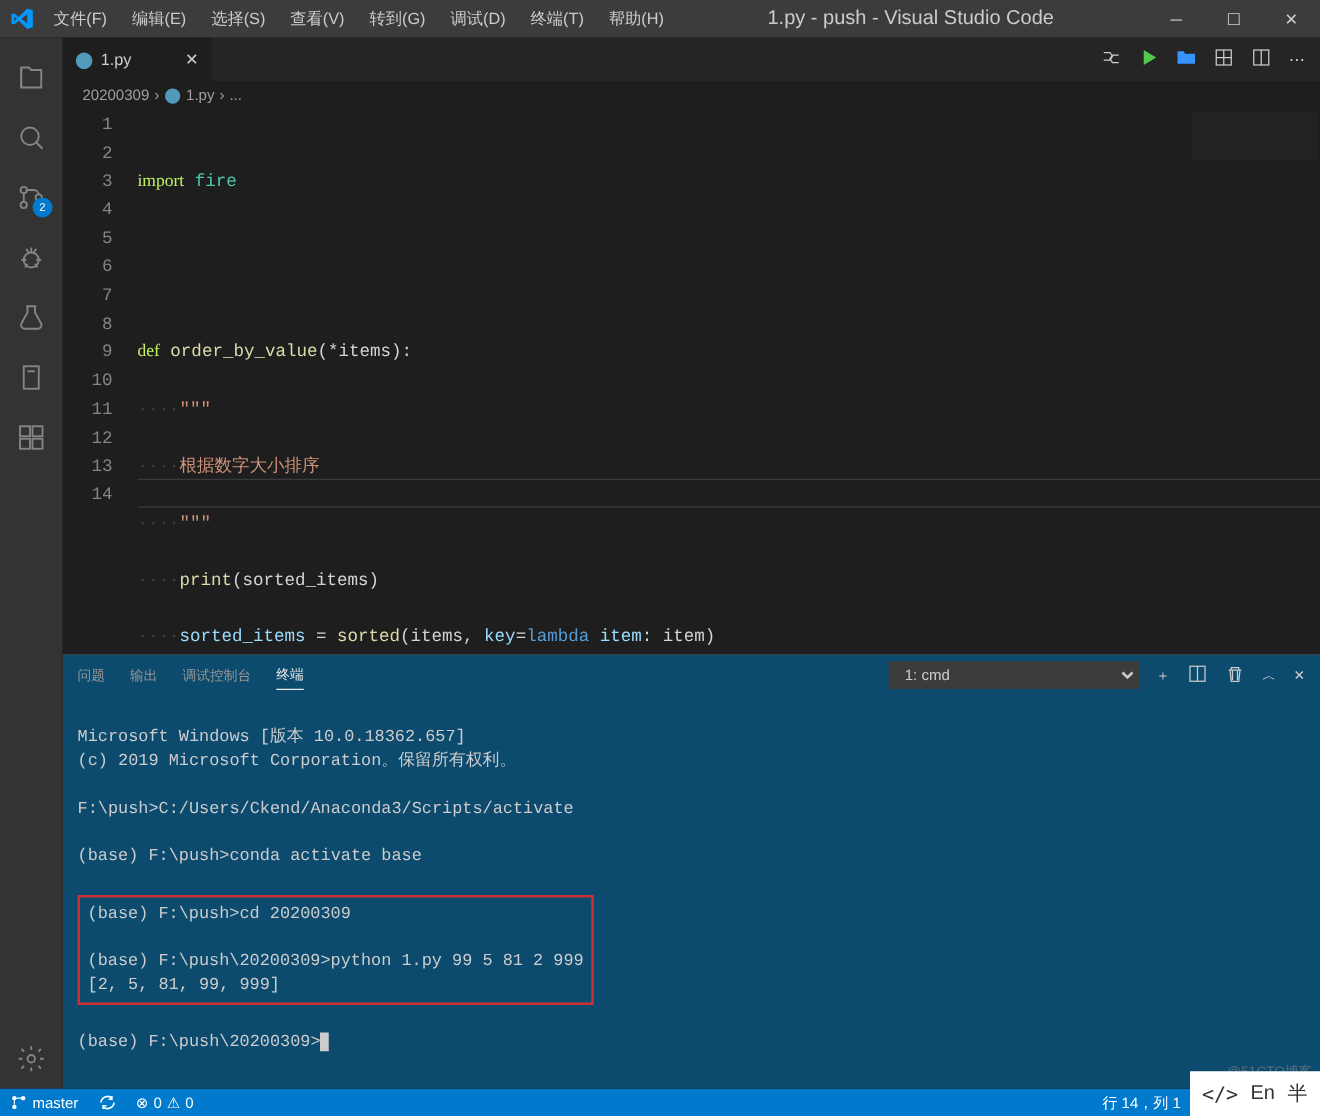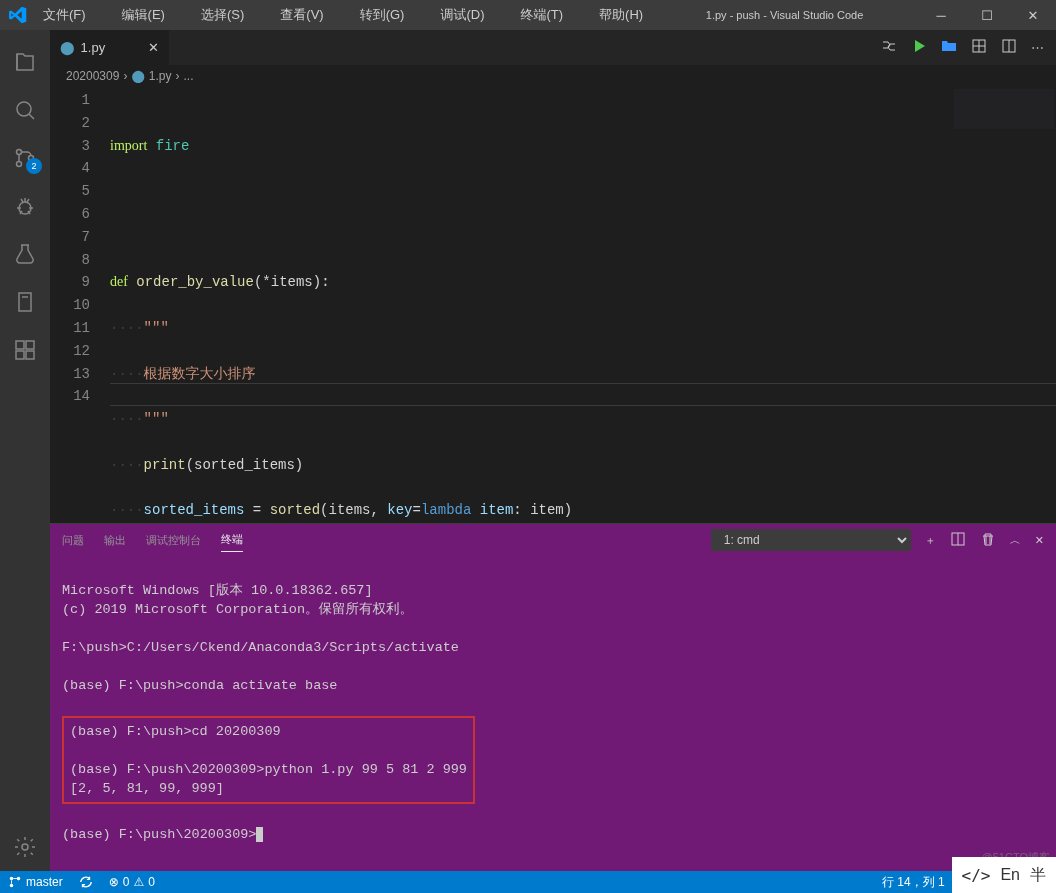--- a/index.html
+++ b/index.html
@@ -20,23 +20,23 @@
   display: flex;
   align-items: center;
   color: #cccccc;
 }
 .titlebar .logo {
   width: 35px;
   display: flex;
   align-items: center;
   justify-content: center;
 }
-.titlebar .menu { display: flex; gap: 20px; }
+.titlebar .menu { display: flex; gap: 4px; }
 .titlebar .menu span { padding: 4px 8px; cursor: pointer; }
-.titlebar .title { flex: 1; text-align: center; font-size: 11px; }
+.titlebar .title { flex: 1; text-align: center; font-size: 16px; }
 .titlebar .win-controls { display: flex; }
 .titlebar .win-controls div { width: 46px; height: 30px; display: flex; align-items: center; justify-content: center; cursor: pointer; }
 .main-area { flex: 1; display: flex; overflow: hidden; }
 .activitybar {
   width: 50px;
   background: #333333;
   display: flex;
   flex-direction: column;
   align-items: center;
   padding-top: 8px;
@@ -147,21 +147,21 @@
 .tok-kw { color: #bef264; font-family: Liberation Serif, serif; }
 .tok-mod { color: #4ec9b0; }
 .tok-fn { color: #dcdcaa; }
 .tok-str { color: #ce9178; }
 .tok-comment { color: #ce9178; }
 .tok-var { color: #9cdcfe; }
 .tok-builtin { color: #569cd6; }
 .ws { color: #3e3e42; }
 .panel {
   height: 348px;
-  background: #701a75;
+  background: #0c4a6e;
   border-top: 1px solid #3e3e3e;
   display: flex;
   flex-direction: column;
 }
 .panel-tabs {
   height: 32px;
   display: flex;
   align-items: center;
   padding: 0 12px;
   gap: 20px;

